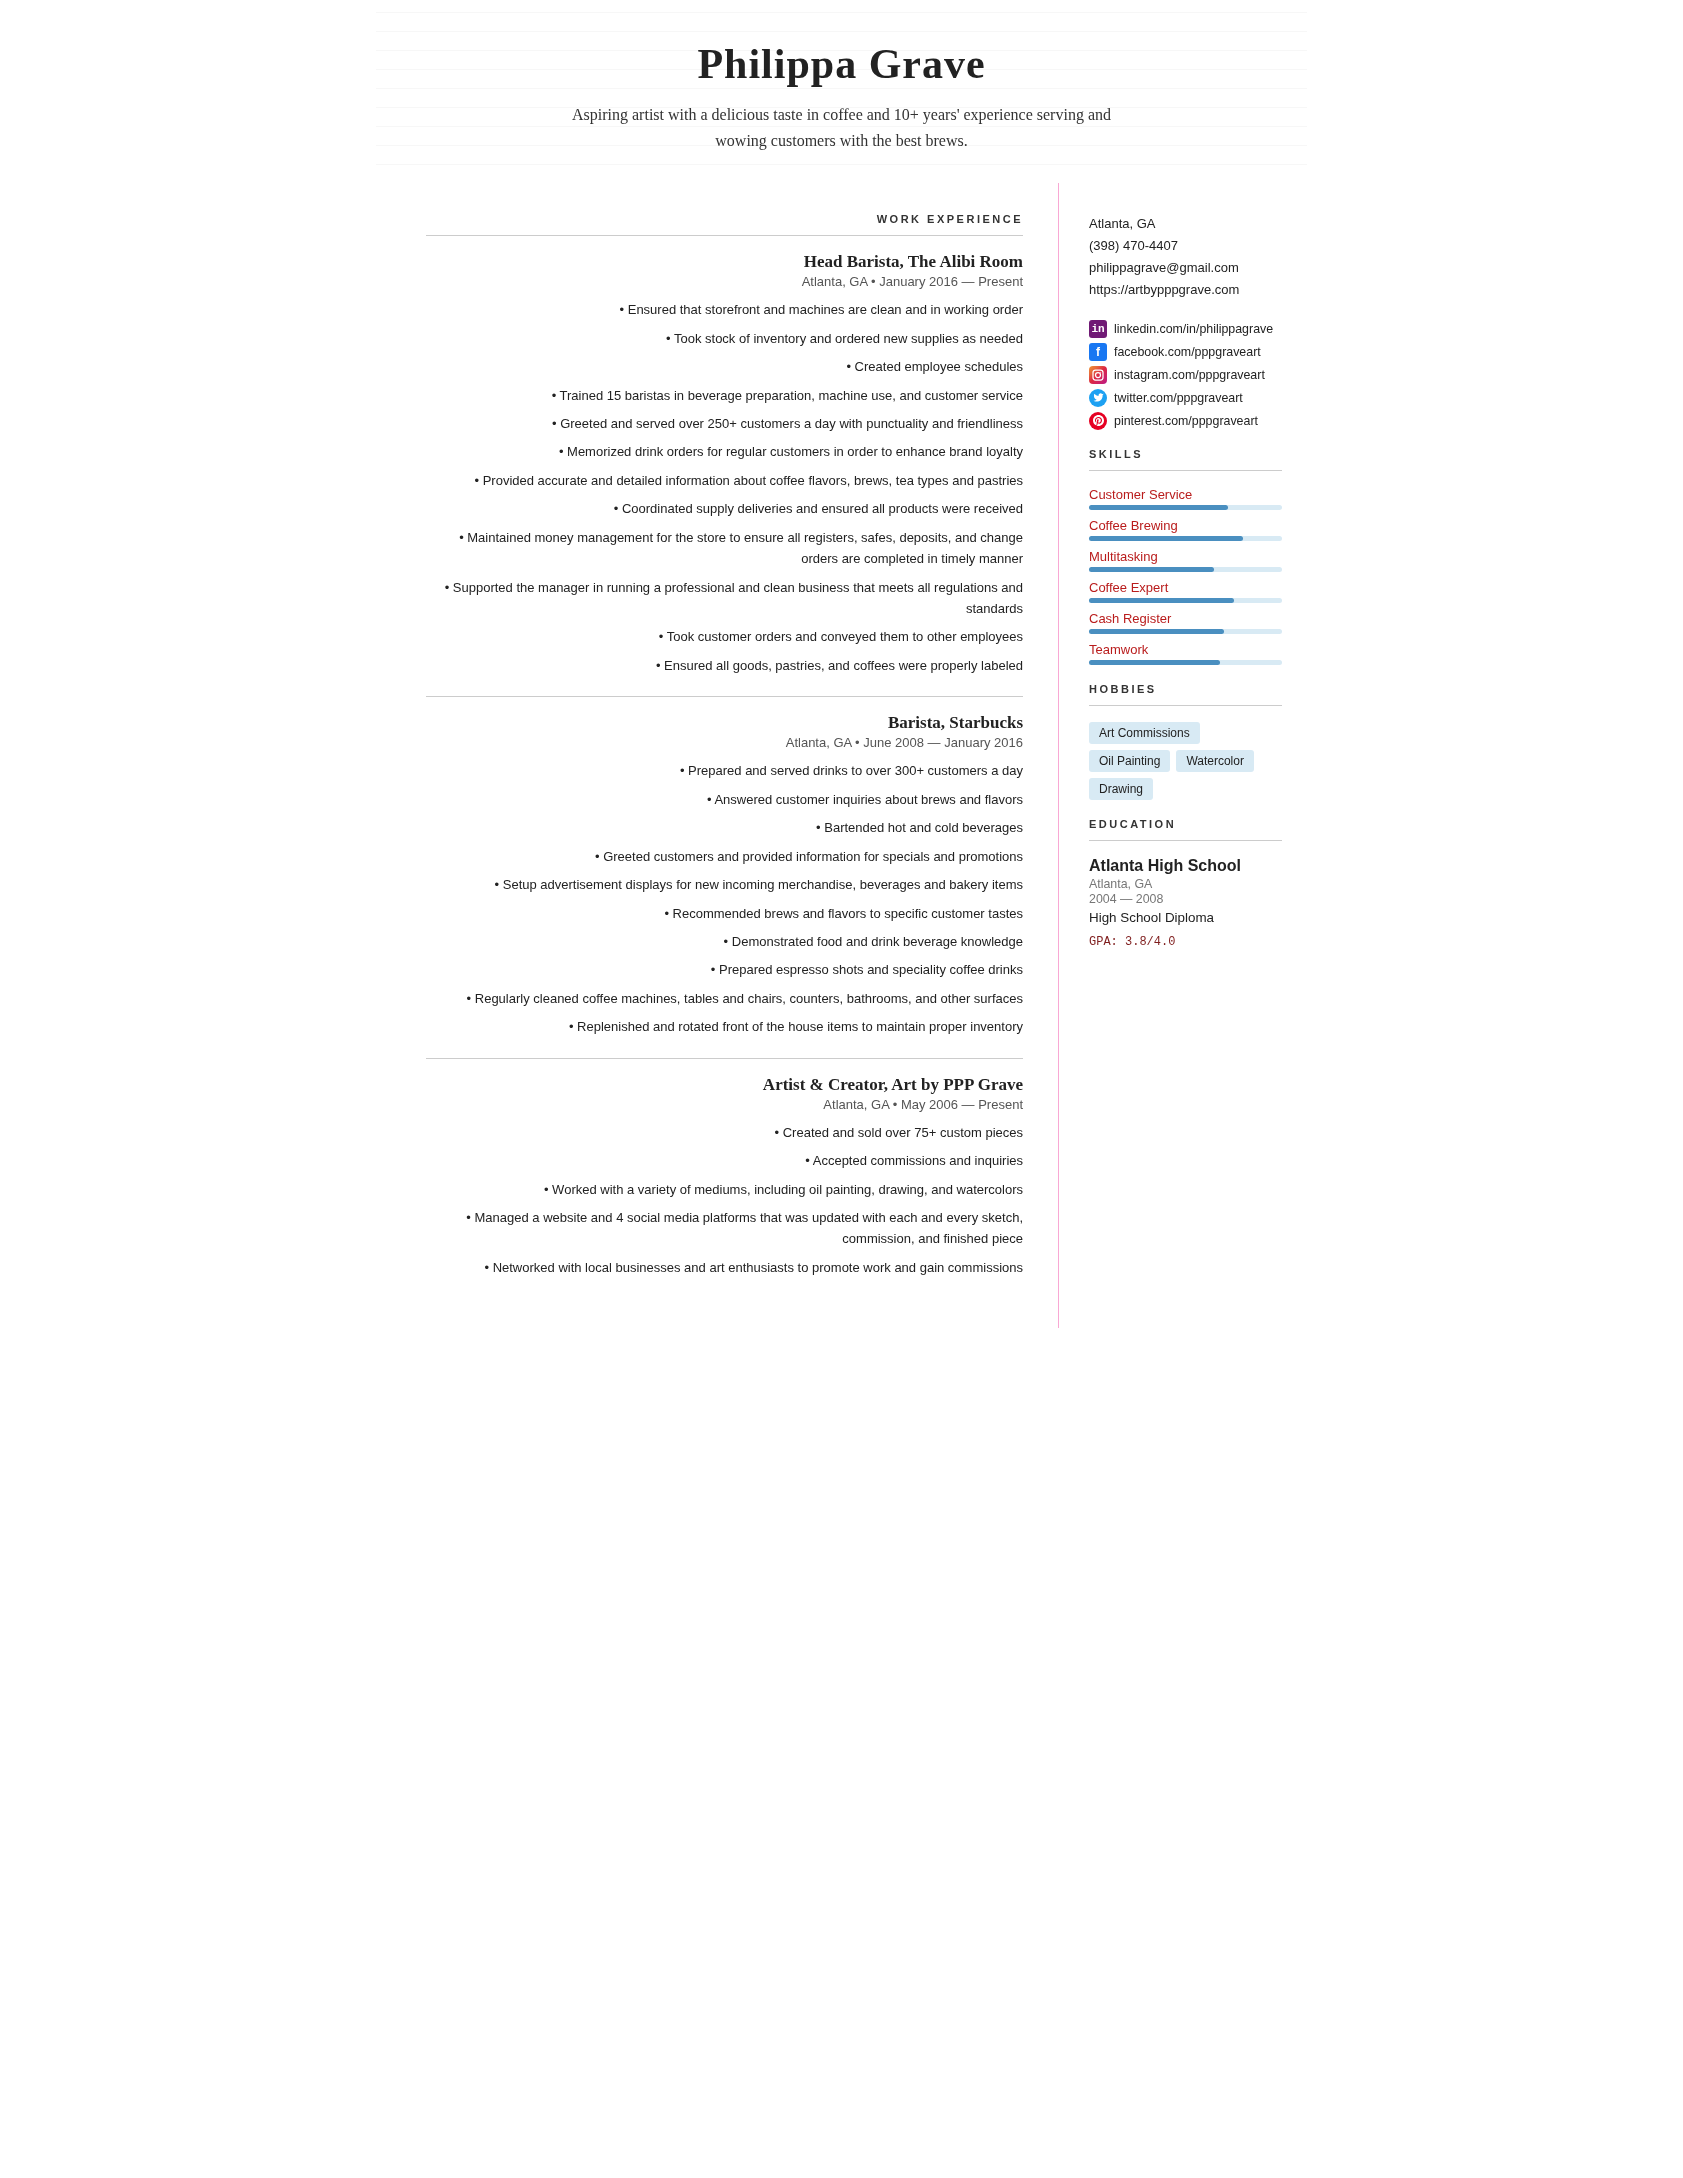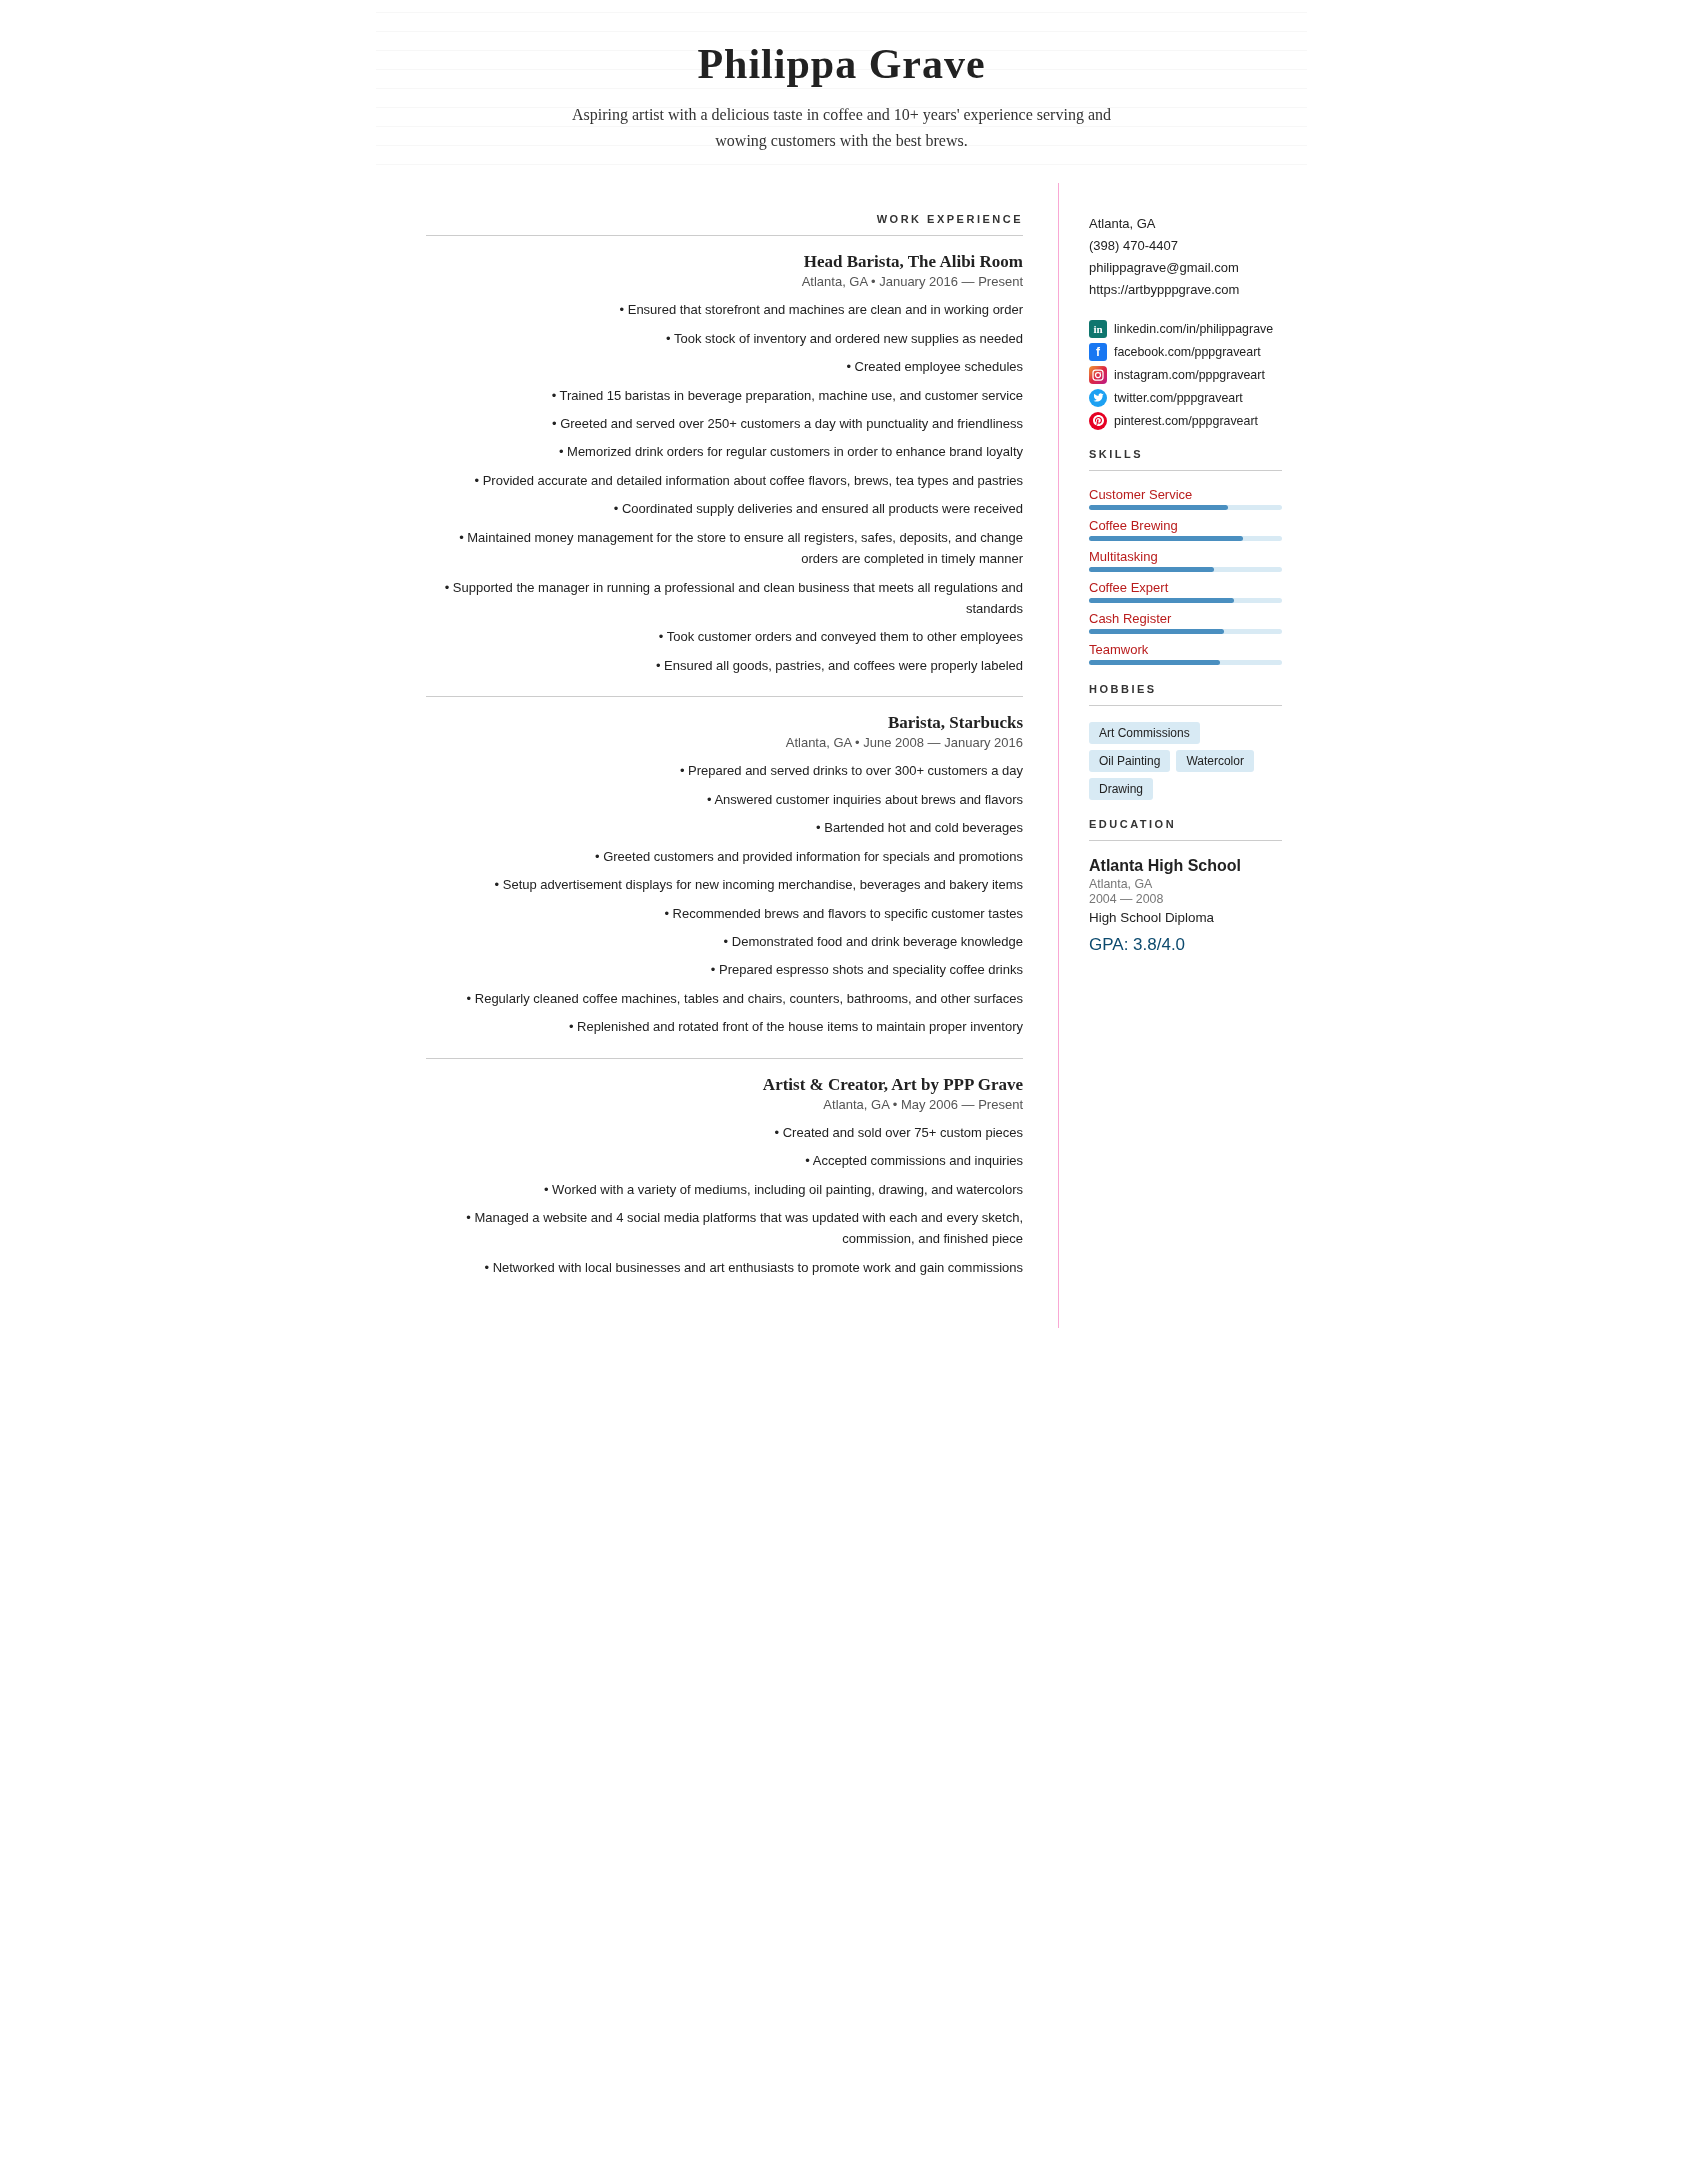--- a/index.html
+++ b/index.html
@@ -208,37 +208,38 @@
       font-size: 12.4px;
       color: #777;
       margin-bottom: 4px;
     }
     .edu-degree {
       font-size: 13.4px;
       color: #222;
       margin-bottom: 10px;
     }
     .edu-gpa {
-      font-size: 17px;
-      color: #0c4a6e;
+      font-size: 12px;
+      color: #7f1d1d;
+      font-family: Liberation Mono, monospace;
     }
 
     
     .li-icon {
       width: 18px;
       height: 18px;
-      background: #0f766e;
+      background: #701a75;
       border-radius: 3px;
       display: flex;
       align-items: center;
       justify-content: center;
       color: #fff;
       font-size: 11px;
       font-weight: bold;
-      font-family: Liberation Serif, serif;
+      font-family: Liberation Mono, monospace;
     }
     .fb-icon {
       width: 18px;
       height: 18px;
       background: #1877f2;
       border-radius: 3px;
       display: flex;
       align-items: center;
       justify-content: center;
       color: #fff;

